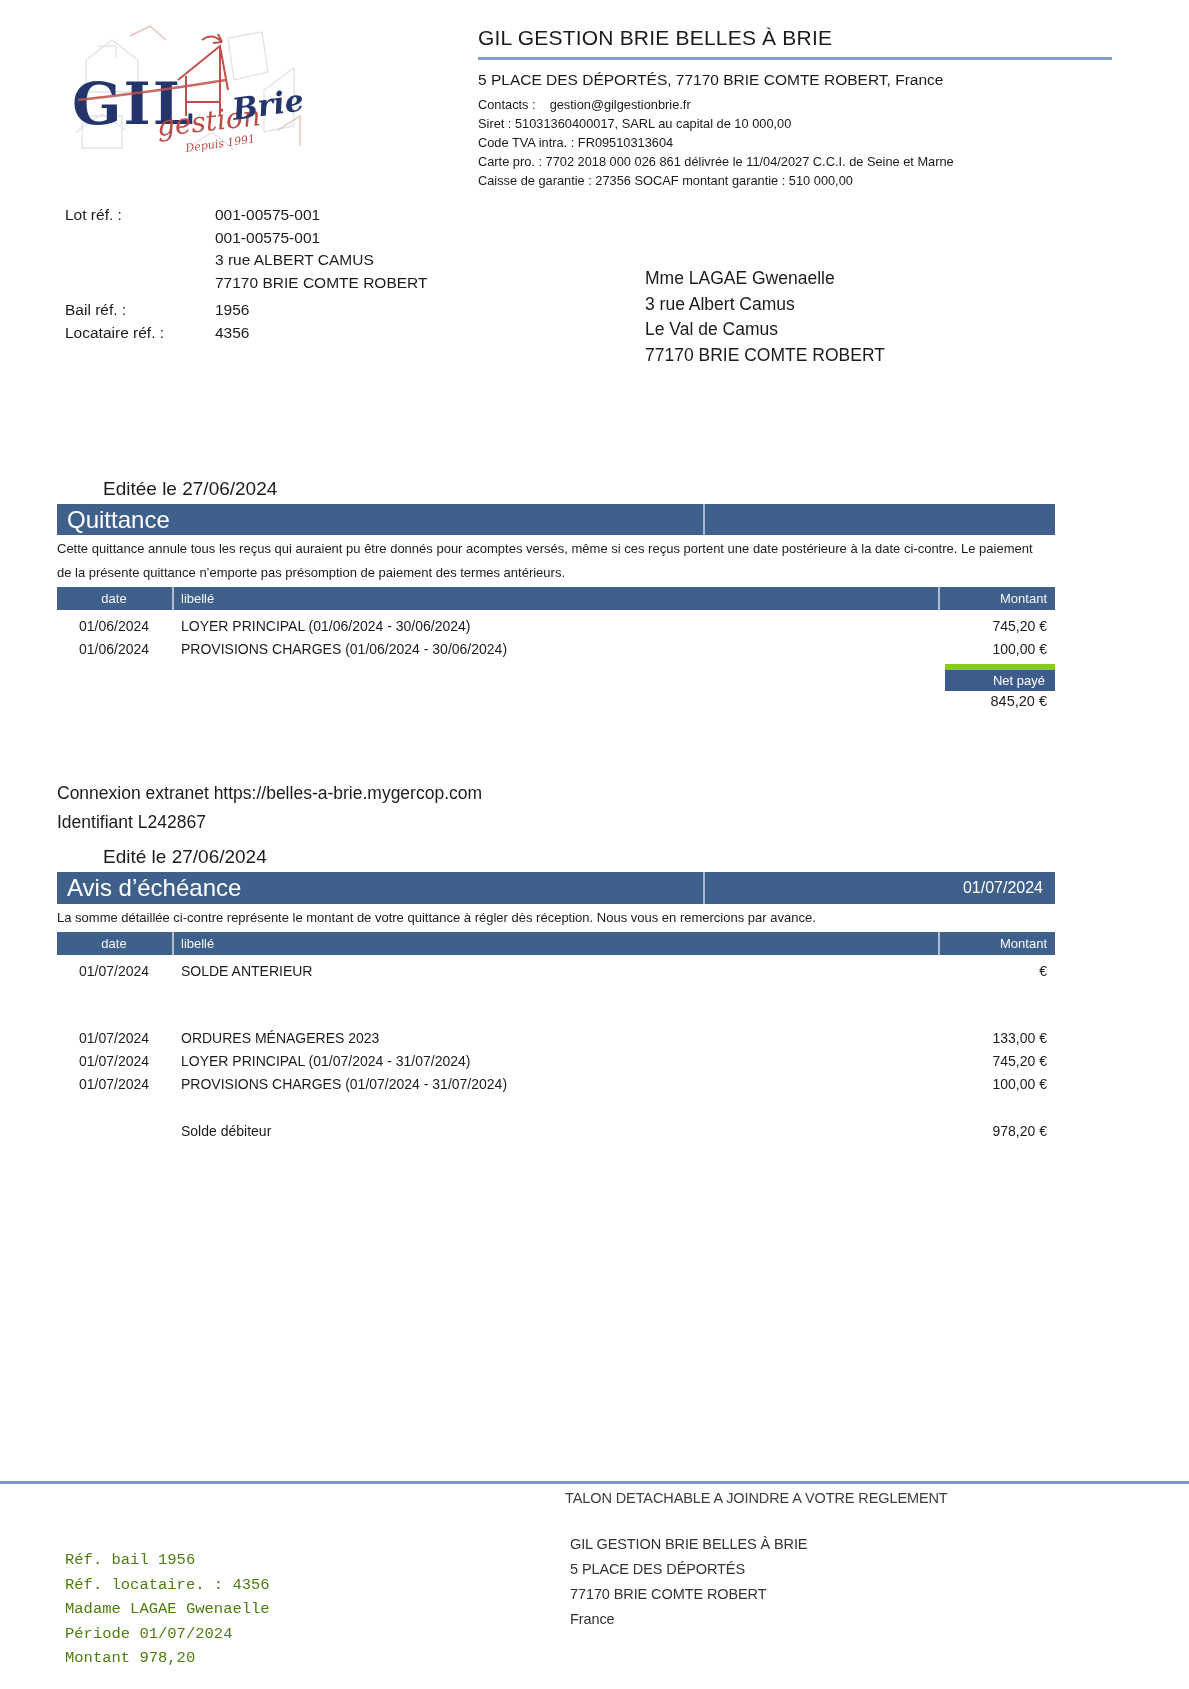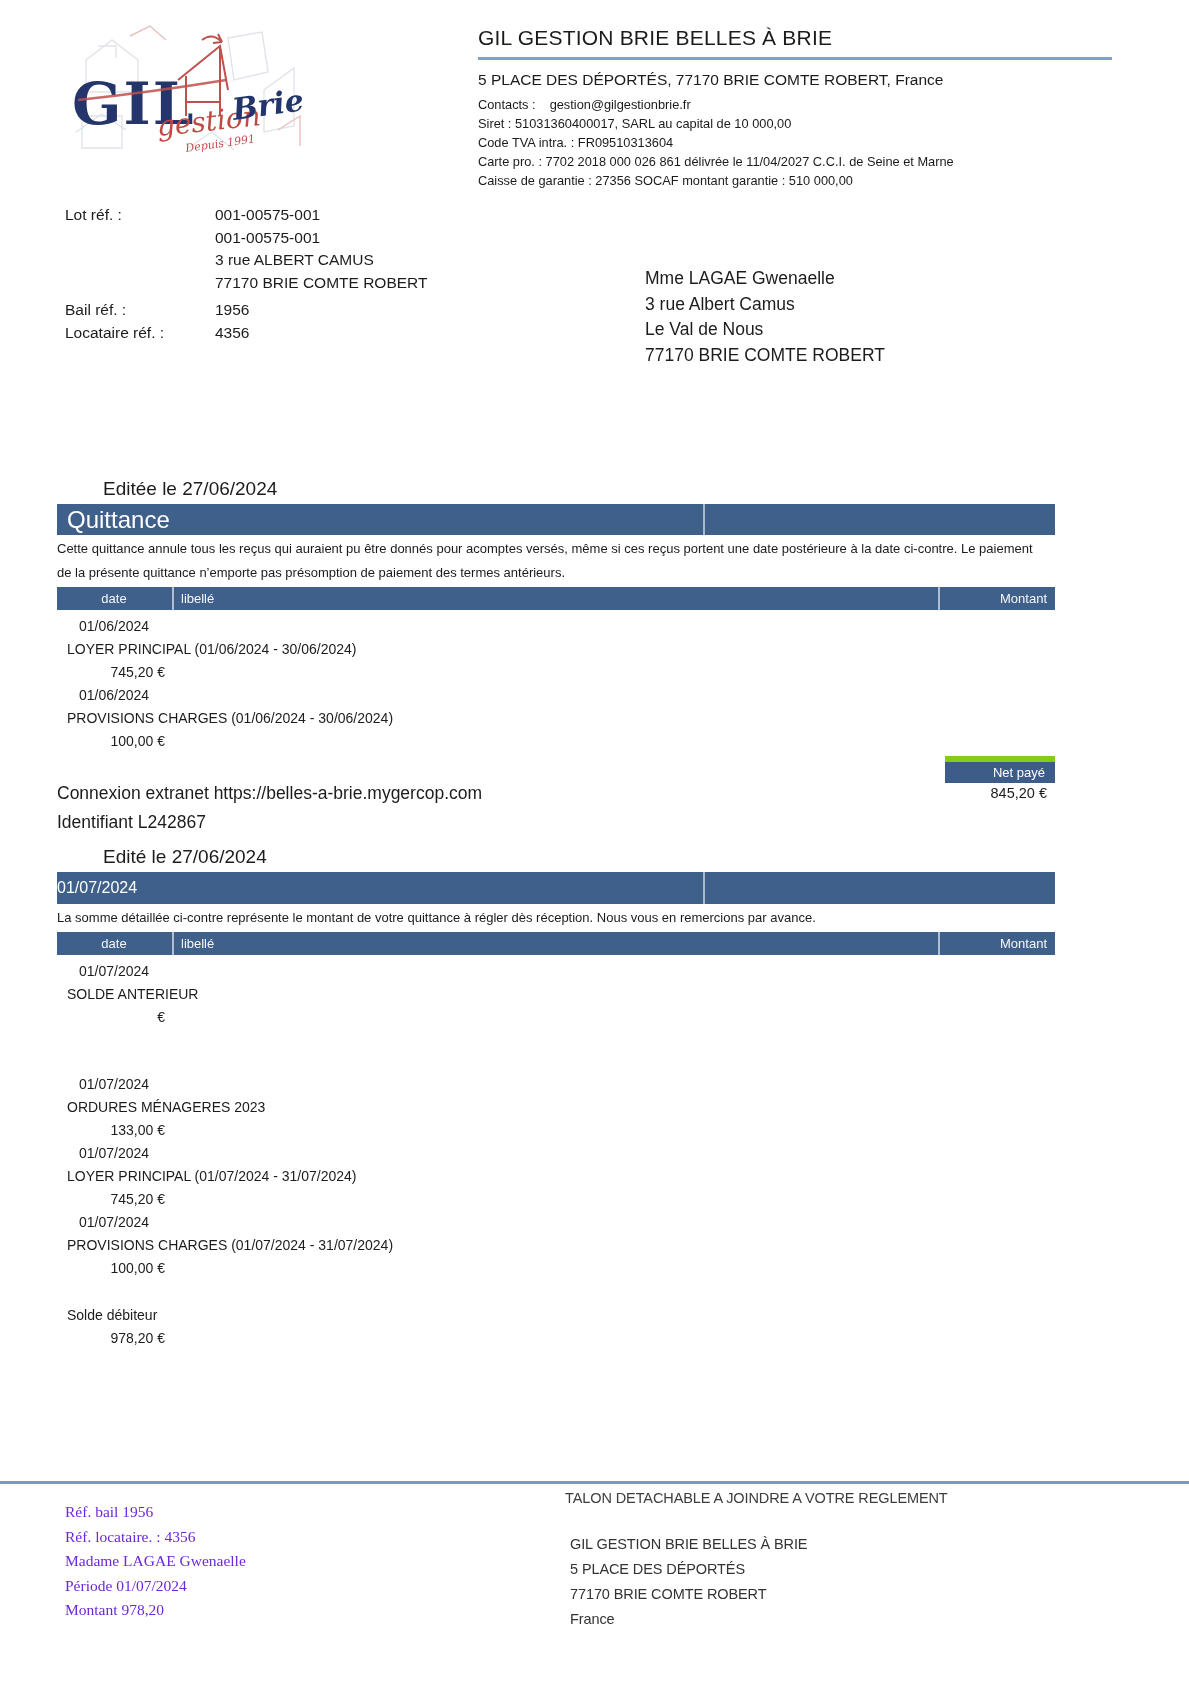--- a/index.html
+++ b/index.html
@@ -42,42 +42,42 @@
   .thead {
     position:relative; margin-top:2px; height:23px; background:#40608c;
     color:rgba(255,255,255,.95); font-size:13px; display:flex; align-items:center;
   }
   .thead .h-date { width:114px; text-align:center; }
   .thead .h-div1 { position:absolute; left:115px; top:0; width:1.5px; height:100%; background:rgba(255,255,255,.6); }
   .thead .h-lib { padding-left:10px; flex:1; }
   .thead .h-div2 { position:absolute; left:881px; top:0; width:1.5px; height:100%; background:rgba(255,255,255,.6); }
   .thead .h-mon { width:116px; text-align:right; padding-right:8px; }
 
-  .trow { display:flex; font-size:14px; line-height:23px;flex-direction:column; }
+  .trow { display:flex; font-size:14px; line-height:23px; }
   .trow .c-date { width:114px; text-align:center; }
   .trow .c-lib { flex:1; padding-left:10px; }
   .trow .c-mon { width:116px; text-align:right; padding-right:8px; }
   .first-row { margin-top:5px; }
   .spacer-lg { margin-top:44px; }
   .total-row { margin-top:24px; }
 
   .netpaye-wrap { display:flex; justify-content:flex-end; margin-top:3px; }
   .netpaye {
     width:110px; background:#3d5c8a; border-top:6px solid #84cc16; color:#ffffff;
     font-size:13px; text-align:right; padding:2.5px 10px 3.5px 0; 
   }
   .net-amount { text-align:right; padding-right:8px; font-size:14.5px; margin-top:2px; }
 
   
   .extranet { position:absolute; left:57px; top:779px; font-size:17.5px; line-height:29px; }
 
   
   .talon-rule { position:absolute; left:0; top:1481px; width:1189px; height:3px; background:#7c99c4; }
   .talon-heading { position:absolute; left:565px; top:1490px; font-size:14.5px; color:#3d3d3d; letter-spacing:-.1px; }
-  .talon-left { position:absolute; left:65px; top:1500px; font-family:Liberation Serif, serif; font-size:15.5px; line-height:24.5px; color:#6d28d9; }
+  .talon-left { position:absolute; left:65px; top:1548px; font-family:Liberation Mono, monospace; font-size:15.5px; line-height:24.5px; color:#4d7c0f; }
   .talon-right { position:absolute; left:570px; top:1532px; font-size:14.5px; line-height:25px; color:#333333; letter-spacing:-.1px; }
 </style>
 </head>
 <body>
 
 <div class="page">
 
   <div class="logo-box">
     <svg width="248" height="150" viewBox="0 0 248 150">
 
@@ -149,21 +149,21 @@
     </div>
     <div class="ref-row">
       <span class="ref-label">Locataire réf. :</span>
       <span>4356</span>
     </div>
   </div>
 
   <div class="recipient">
     <div>Mme LAGAE Gwenaelle</div>
     <div>3 rue Albert Camus</div>
-    <div>Le Val de Nous</div>
+    <div>Le Val de Camus</div>
     <div>77170 BRIE COMTE ROBERT</div>
   </div>
 
   <div class="section" style="top:478px;">
     <div class="issued">Editée le 27/06/2024</div>
     <div class="banner">
       <span class="banner-title">Quittance</span>
       <span class="banner-divider"></span>
     </div>
     <div class="intro">Cette quittance annule tous les reçus qui auraient pu être donnés pour acomptes versés, même si ces reçus portent une date postérieure à la date ci-contre. Le paiement de la présente quittance n’emporte pas présomption de paiement des termes antérieurs.</div>
@@ -194,20 +194,21 @@
   </div>
 
   <div class="extranet">
     <div>Connexion extranet https://belles-a-brie.mygercop.com</div>
     <div>Identifiant L242867</div>
   </div>
 
   <div class="section" style="top:846px;">
     <div class="issued">Edité le 27/06/2024</div>
     <div class="banner" style="height:32px;">
+      <span class="banner-title">Avis d’échéance</span>
       <span class="banner-divider"></span>
       <span class="banner-date">01/07/2024</span>
     </div>
     <div class="intro">La somme détaillée ci-contre représente le montant de votre quittance à régler dès réception. Nous vous en remercions par avance.</div>
 
     <div class="thead">
       <span class="h-date">date</span>
       <span class="h-div1"></span>
       <span class="h-lib">libellé</span>
       <span class="h-div2"></span>

